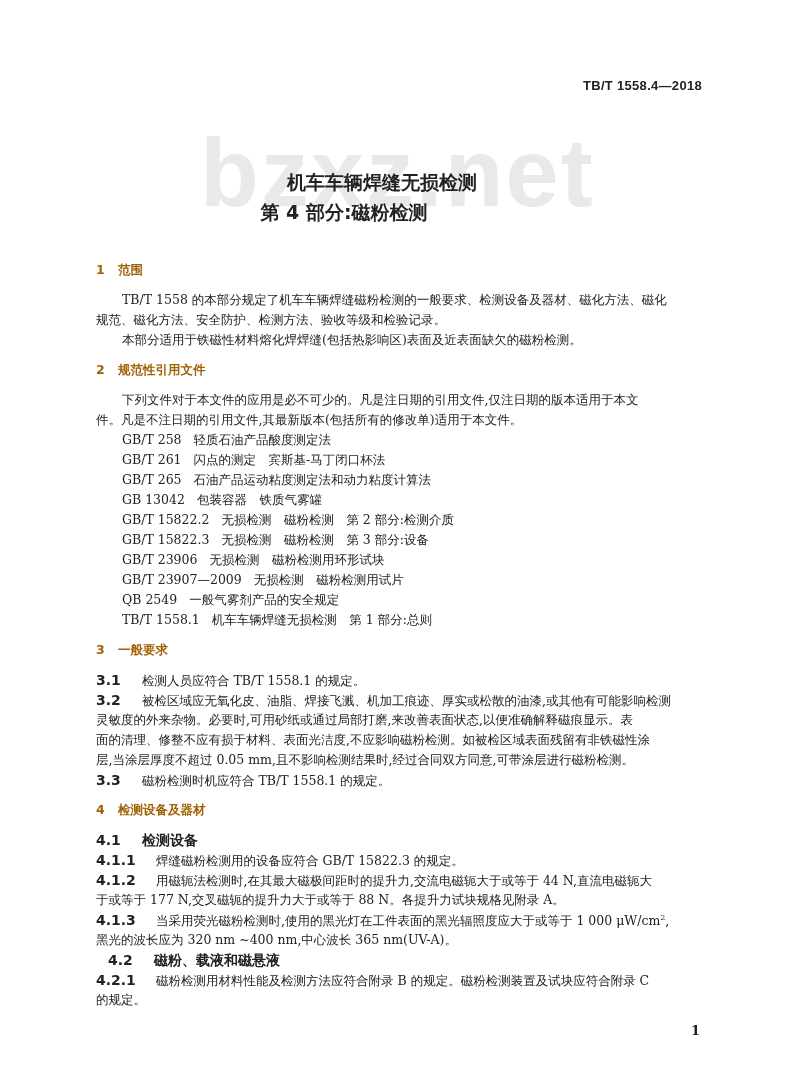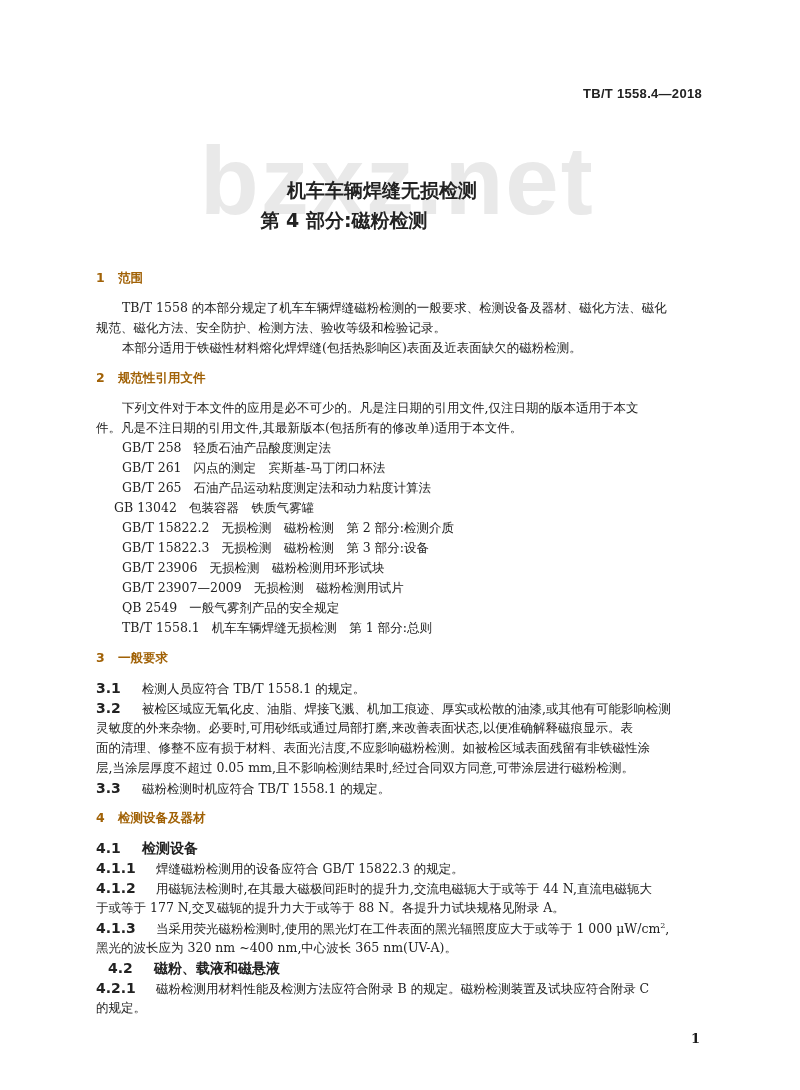--- a/index.html
+++ b/index.html
@@ -1,18 +1,18 @@
 <!DOCTYPE html>
 <html><head>
 <meta charset="utf-8">
 <style>
   html, body { margin: 0; padding: 0; background: #ffffff; }
   body { width: 800px; height: 1090px; position: relative; overflow: hidden;
          font-family: "DejaVu Serif", "Liberation Serif", serif; color: #1a1a1a; }
-  .abs { position: absolute; white-space: nowrap; margin-top: 8px; }
+  .abs { position: absolute; white-space: nowrap; }
   .docno { top: 78px; right: 98px; font-family: "Liberation Sans", "DejaVu Sans", sans-serif;
            font-size: 13px; font-weight: bold; letter-spacing: 0.3px; color: #222; }
   .watermark { top: 125px; left: 200px; font-family: "Liberation Sans", "DejaVu Sans", sans-serif;
                font-weight: bold; font-size: 96px; color: #e9e9e9; letter-spacing: 2px; line-height: 1; text-align: right; }
   .title1 { top: 170px; left: 0; width: 764px; text-align: center;
             font-family: "DejaVu Sans", sans-serif; font-weight: bold; font-size: 19px; color: #222; }
   .title2 { top: 200px; left: 0; width: 688px; text-align: center;
             font-family: "DejaVu Sans", sans-serif; font-weight: bold; font-size: 19px; color: #222; }
   .sec { font-family: "DejaVu Sans", sans-serif; font-weight: bold; font-size: 12.5px; color: #a16207; }
   .sec .num { display: inline-block; width: 22px; }
@@ -42,21 +42,21 @@
 
 <div class="abs sec" style="top:362px; left:96px;">
   <span class="num">2</span><span>规范性引用文件</span>
 </div>
 <div class="abs p" style="top:392px; left:122px;">下列文件对于本文件的应用是必不可少的。凡是注日期的引用文件,仅注日期的版本适用于本文</div>
 <div class="abs p" style="top:412px; left:96px;">件。凡是不注日期的引用文件,其最新版本(包括所有的修改单)适用于本文件。</div>
 
 <div class="abs p ref" style="top:432px; left:122px;"><span class="code">GB/T 258</span><span>轻质石油产品酸度测定法</span></div>
 <div class="abs p ref" style="top:452px; left:122px;"><span class="code">GB/T 261</span><span>闪点的测定　宾斯基-马丁闭口杯法</span></div>
 <div class="abs p ref" style="top:472px; left:122px;"><span class="code">GB/T 265</span><span>石油产品运动粘度测定法和动力粘度计算法</span></div>
-<div class="abs p ref" style="top:492px; left:114px;"><span class="code">GB 13042</span><span>包装容器　铁质气雾罐</span></div>
+<div class="abs p ref" style="top:492px; left:122px;"><span class="code">GB 13042</span><span>包装容器　铁质气雾罐</span></div>
 <div class="abs p ref" style="top:512px; left:122px;"><span class="code">GB/T 15822.2</span><span>无损检测　磁粉检测　第 2 部分:检测介质</span></div>
 <div class="abs p ref" style="top:532px; left:122px;"><span class="code">GB/T 15822.3</span><span>无损检测　磁粉检测　第 3 部分:设备</span></div>
 <div class="abs p ref" style="top:552px; left:122px;"><span class="code">GB/T 23906</span><span>无损检测　磁粉检测用环形试块</span></div>
 <div class="abs p ref" style="top:572px; left:122px;"><span class="code">GB/T 23907—2009</span><span>无损检测　磁粉检测用试片</span></div>
 <div class="abs p ref" style="top:592px; left:122px;"><span class="code">QB 2549</span><span>一般气雾剂产品的安全规定</span></div>
 <div class="abs p ref" style="top:612px; left:122px;"><span class="code">TB/T 1558.1</span><span>机车车辆焊缝无损检测　第 1 部分:总则</span></div>
 
 <div class="abs sec" style="top:642px; left:96px;">
   <span class="num">3</span><span>一般要求</span>
 </div>

